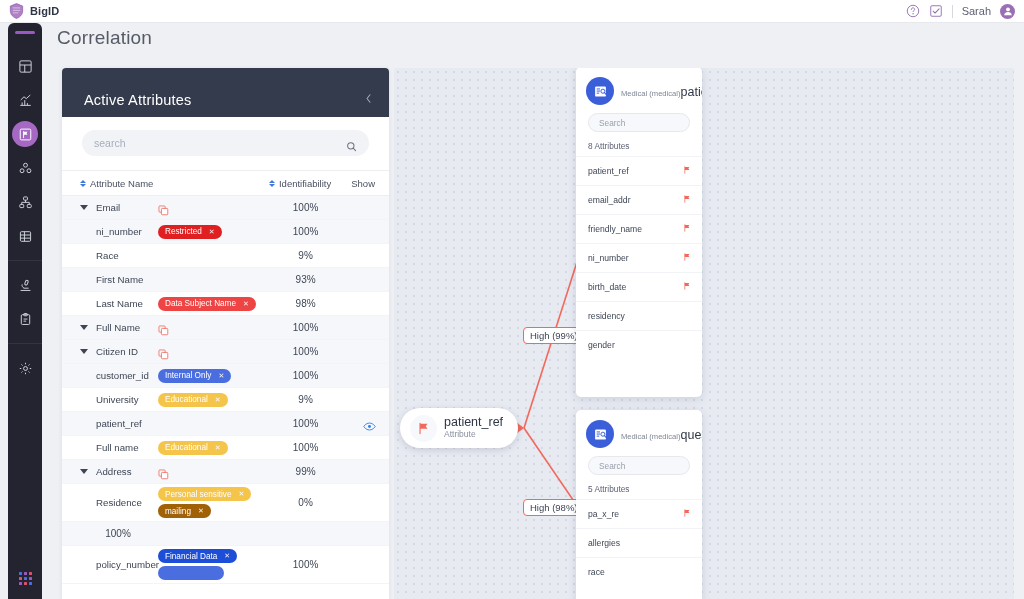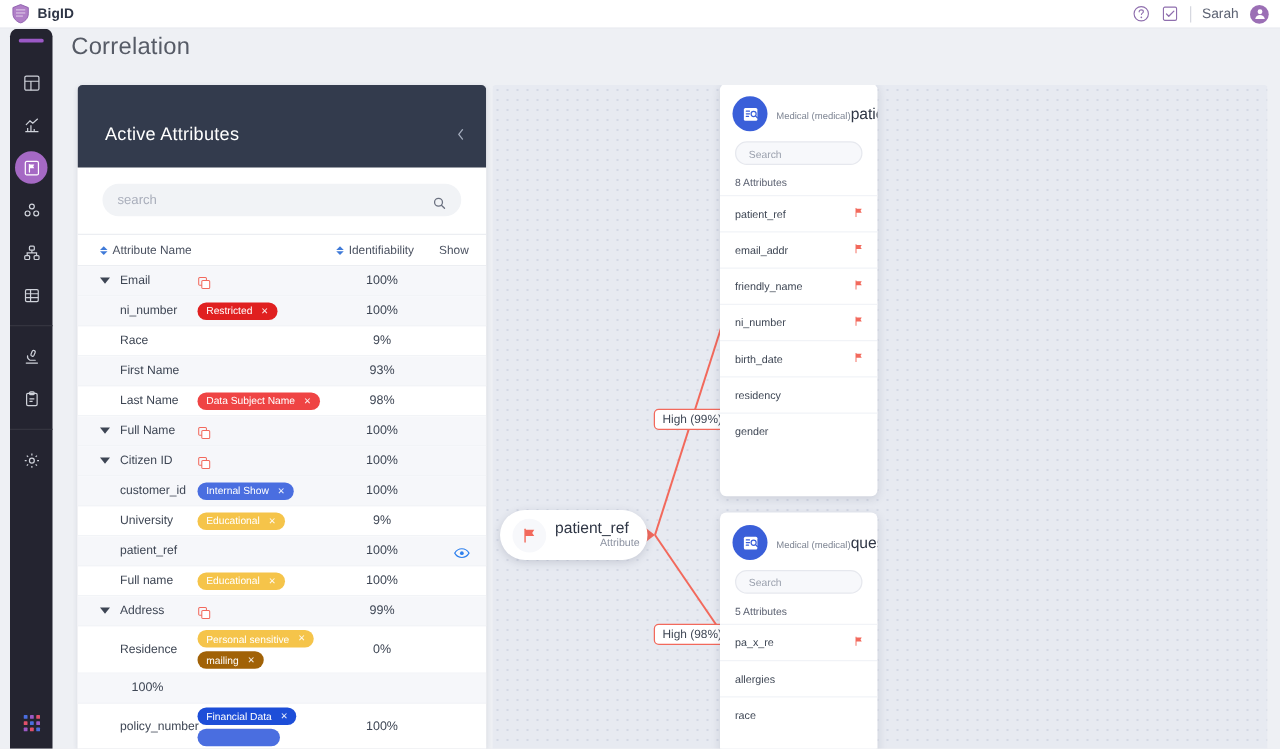--- a/index.html
+++ b/index.html
@@ -53,21 +53,21 @@
   }
 
   
   .panel {
     position: absolute; left: 62px; top: 68px; width: 327px; height: 531px;
     background: #ffffff; border-radius: 4px 4px 0 0;
     box-shadow: 0 1px 4px rgba(40,50,80,.10);
     overflow: hidden; z-index: 20;
   }
   .panel-header {
-    height: 66px; background: #333b4d; display: flex; align-items: center;
+    height: 49px; background: #333b4d; display: flex; align-items: center;
     padding: 14px 16px 0 22px;
     text-align: right;
   }
   .panel-title { color: #ffffff; font-size: 14.5px; letter-spacing: .2px; }
   .panel-collapse { margin-left: auto; color: #a4acbd; font-size: 13px; cursor: pointer; line-height: 1; }
   .panel-search-wrap { padding: 13px 20px 14px 20px; }
   .search-box {
     height: 26px; border-radius: 13px; background: #f1f3f6;
     display: flex; align-items: center; padding: 0 12px;
   }
@@ -137,21 +137,21 @@
     position: absolute; left: 6px; top: 340px; width: 118px; height: 40px;
     background: #ffffff; border-radius: 20px;
     box-shadow: 0 2px 7px rgba(40,50,80,.17);
     display: flex; align-items: center; padding: 0 10px; gap: 7px;
   }
   .node-attr .bubble {
     width: 27px; height: 27px; border-radius: 50%; background: #f7f8fb;
     display: flex; align-items: center; justify-content: center; flex: 0 0 27px;
   }
   .node-attr .n-title { font-size: 12.5px; color: #2f3645; line-height: 1.1; }
-  .node-attr .n-sub { font-size: 8.5px; color: #8b91a0; line-height: 1.3; margin-left: 36px; }
+  .node-attr .n-sub { font-size: 8.5px; color: #8b91a0; line-height: 1.3; }
 
   .ds-card {
     position: absolute; background: #ffffff; border-radius: 5px;
     box-shadow: 0 2px 8px rgba(40,50,80,.14); overflow: hidden;
   }
   .ds-card.c1 { left: 182px; top: -1px; width: 126px; height: 330px; }
   .ds-card.c2 { left: 182px; top: 342px; width: 126px; height: 210px; }
   .ds-head { display: flex; align-items: center; gap: 7px; padding: 10px 10px 6px 10px; }
   .ds-icon { width: 28px; height: 28px; border-radius: 50%; background: #3a5fd9; display: flex; align-items: center; justify-content: center; flex: 0 0 28px; }
   .ds-meta { min-width: 0; }
@@ -449,21 +449,21 @@
           </div>
           <div class="cell-ident">100%</div>
           <div class="cell-show"></div>
         </div>
         <div class="row alt">
           <div class="cell-name">
             <span class="caret"></span>
             <span class="attr-label">customer_id</span>
             <span class="tags">
               <span class="tag" style="background: rgb(74, 110, 224);">
-                <span>Internal Show</span>
+                <span>Internal Only</span>
                 <span class="x">✕</span>
               </span>
             </span>
           </div>
           <div class="cell-ident">100%</div>
           <div class="cell-show"></div>
         </div>
         <div class="row">
           <div class="cell-name">
             <span class="caret"></span>

